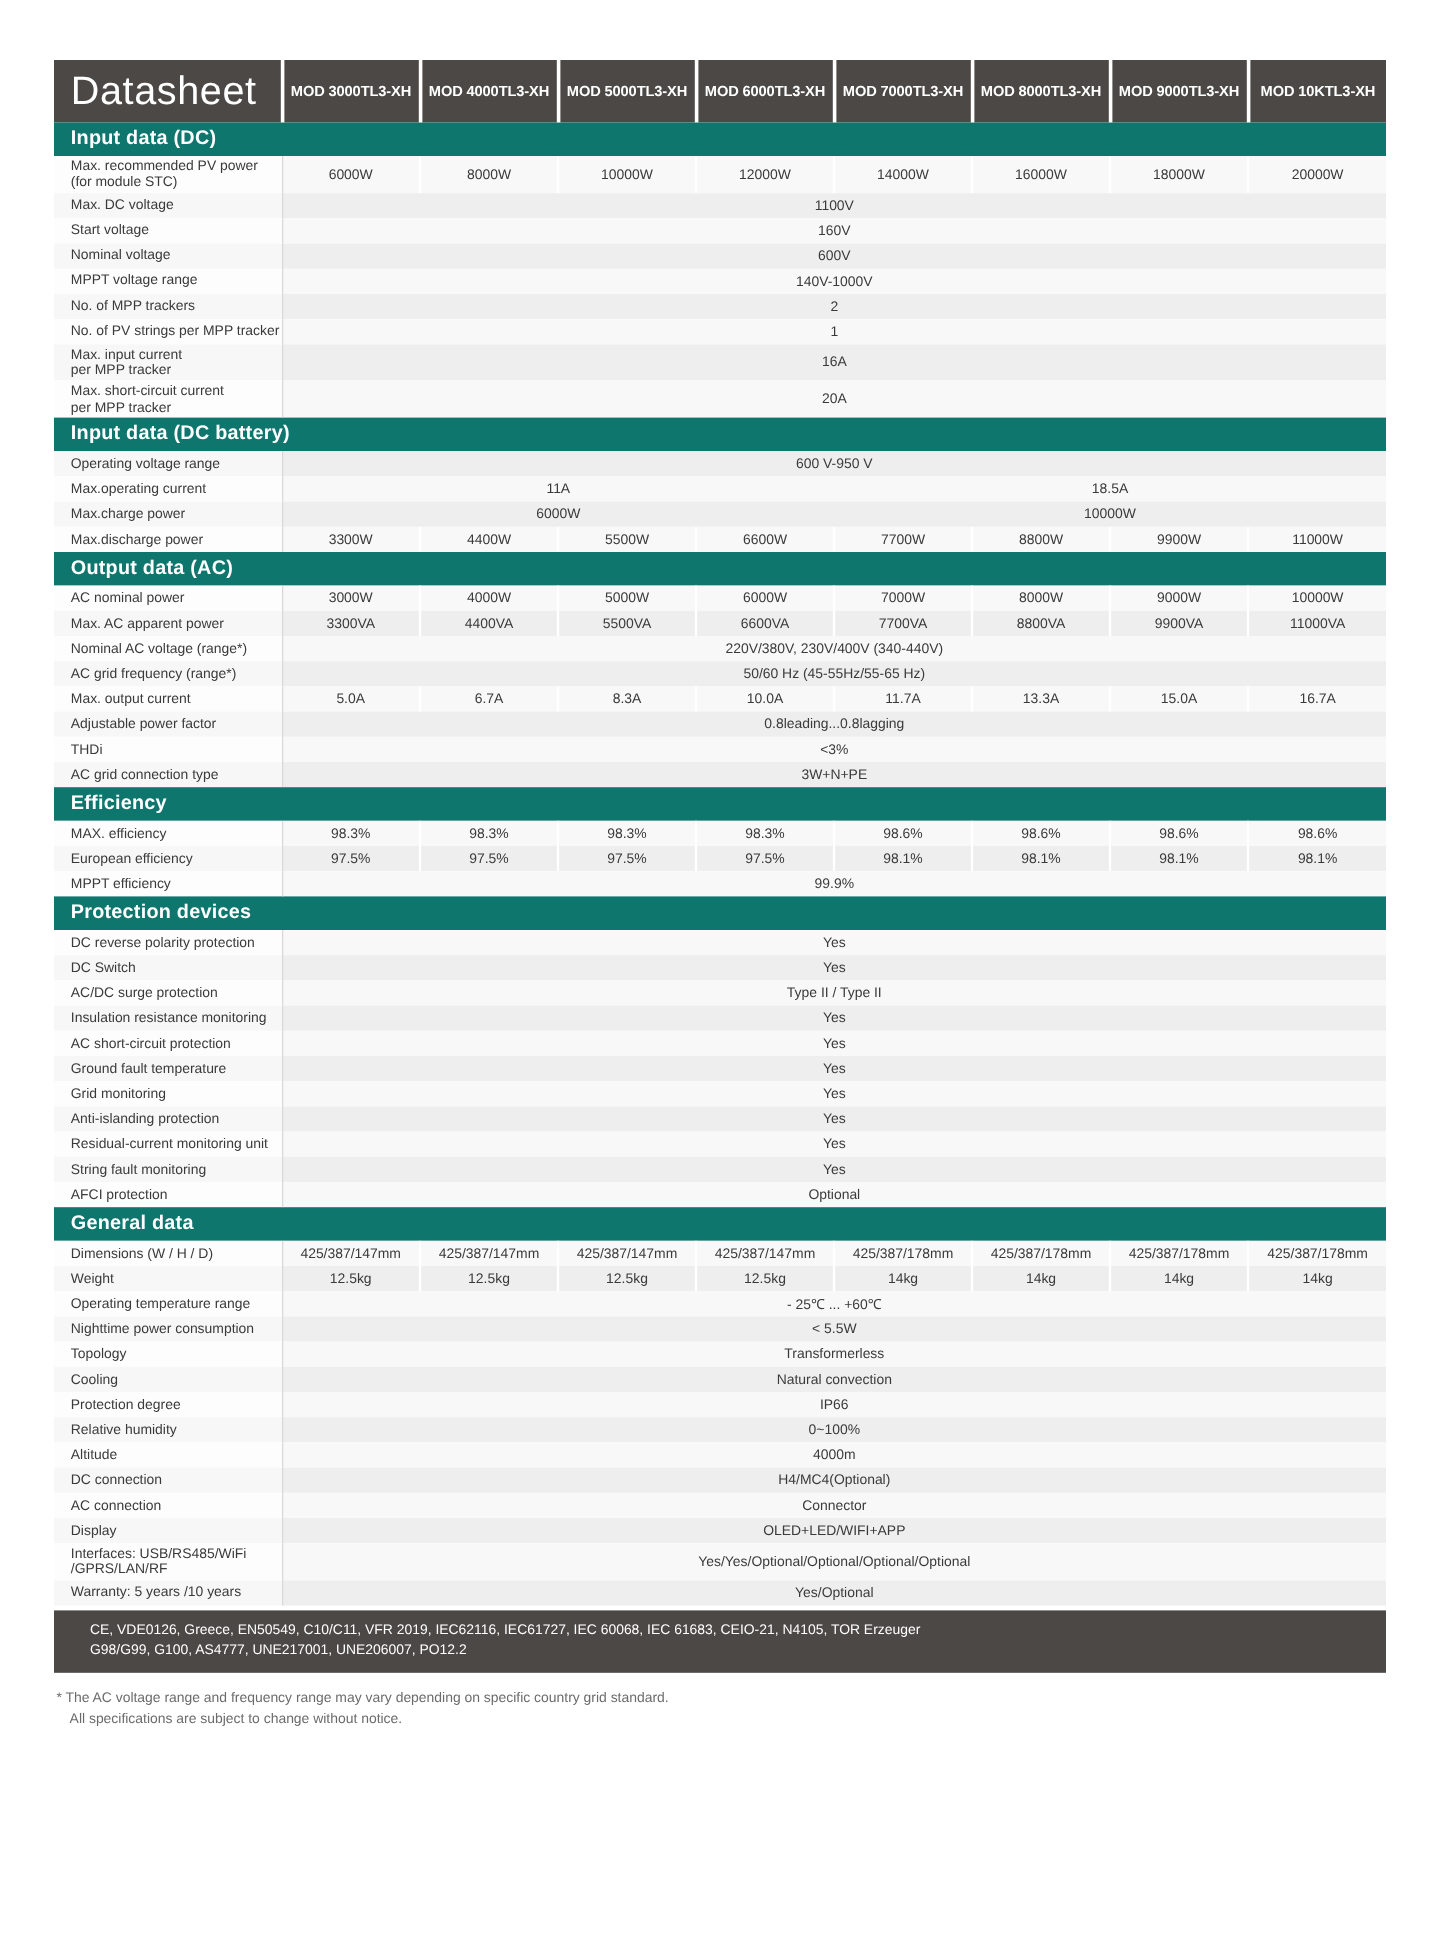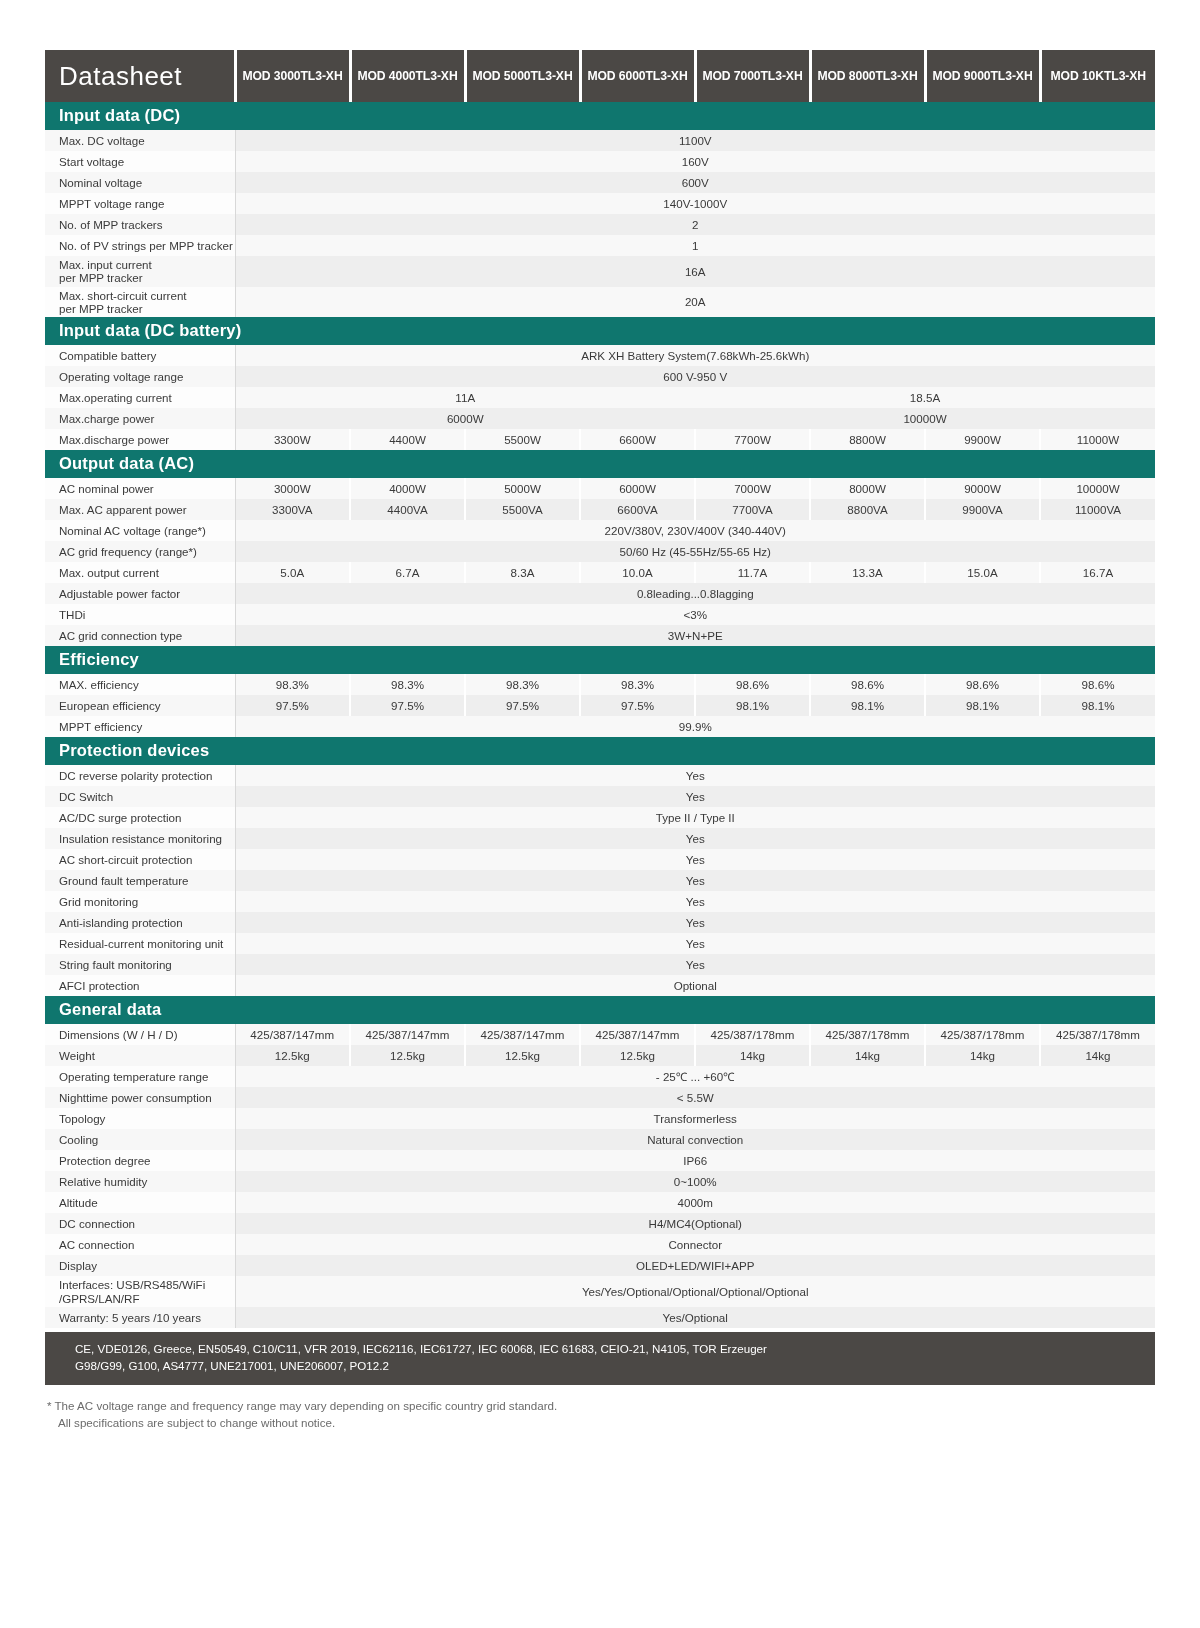--- a/index.html
+++ b/index.html
@@ -24,21 +24,21 @@
   table.ds col.mdl { width: 115px; }
 
   
   tr.hdr td {
     background: #4b4845;
     color: #ffffff;
     vertical-align: middle;
     height: 52px;
   }
   td.hdr-title {
-    font-size: 26px;
+    font-size: 33px;
     font-weight: 400;
     letter-spacing: 0.5px;
     padding-left: 14px;
     border-right: 3px solid #ffffff;
   }
   td.hdr-model {
     font-size: 12.2px;
     font-weight: bold;
     text-align: center;
     border-right: 3px solid #ffffff;
@@ -131,20 +131,34 @@
           <td class="hdr-model">MOD 5000TL3-XH</td>
           <td class="hdr-model">MOD 6000TL3-XH</td>
           <td class="hdr-model">MOD 7000TL3-XH</td>
           <td class="hdr-model">MOD 8000TL3-XH</td>
           <td class="hdr-model">MOD 9000TL3-XH</td>
           <td class="hdr-model last">MOD 10KTL3-XH</td>
         </tr>
         <tr class="sect">
           <td colspan="9">Input data (DC)</td>
         </tr>
+        <tr class="dat nor tall">
+          <td class="lbl">
+            <span style="display: block;">Max. recommended PV power</span>
+            <span style="display: block;">(for module STC)</span>
+          </td>
+          <td class="val">6000W</td>
+          <td class="val">8000W</td>
+          <td class="val">10000W</td>
+          <td class="val">12000W</td>
+          <td class="val">14000W</td>
+          <td class="val">16000W</td>
+          <td class="val">18000W</td>
+          <td class="val last">20000W</td>
+        </tr>
         <tr class="dat alt">
           <td class="lbl">Max. DC voltage</td>
           <td class="full" colspan="8">1100V</td>
         </tr>
         <tr class="dat nor">
           <td class="lbl">Start voltage</td>
           <td class="full" colspan="8">160V</td>
         </tr>
         <tr class="dat alt">
           <td class="lbl">Nominal voltage</td>
@@ -171,24 +185,20 @@
         </tr>
         <tr class="dat nor tall">
           <td class="lbl">
             <span style="display: block;">Max. short-circuit current</span>
             <span style="display: block;">per MPP tracker</span>
           </td>
           <td class="full" colspan="8">20A</td>
         </tr>
         <tr class="sect">
           <td colspan="9">Input data (DC battery)</td>
-        </tr>
-        <tr class="dat nor">
-          <td class="lbl">Compatible battery</td>
-          <td class="full" colspan="8">ARK XH Battery System(7.68kWh-25.6kWh)</td>
         </tr>
         <tr class="dat alt">
           <td class="lbl">Operating voltage range</td>
           <td class="full" colspan="8">600 V-950 V</td>
         </tr>
         <tr class="dat nor">
           <td class="lbl">Max.operating current</td>
           <td class="full" colspan="4">11A</td>
           <td class="full" colspan="4">18.5A</td>
         </tr>

